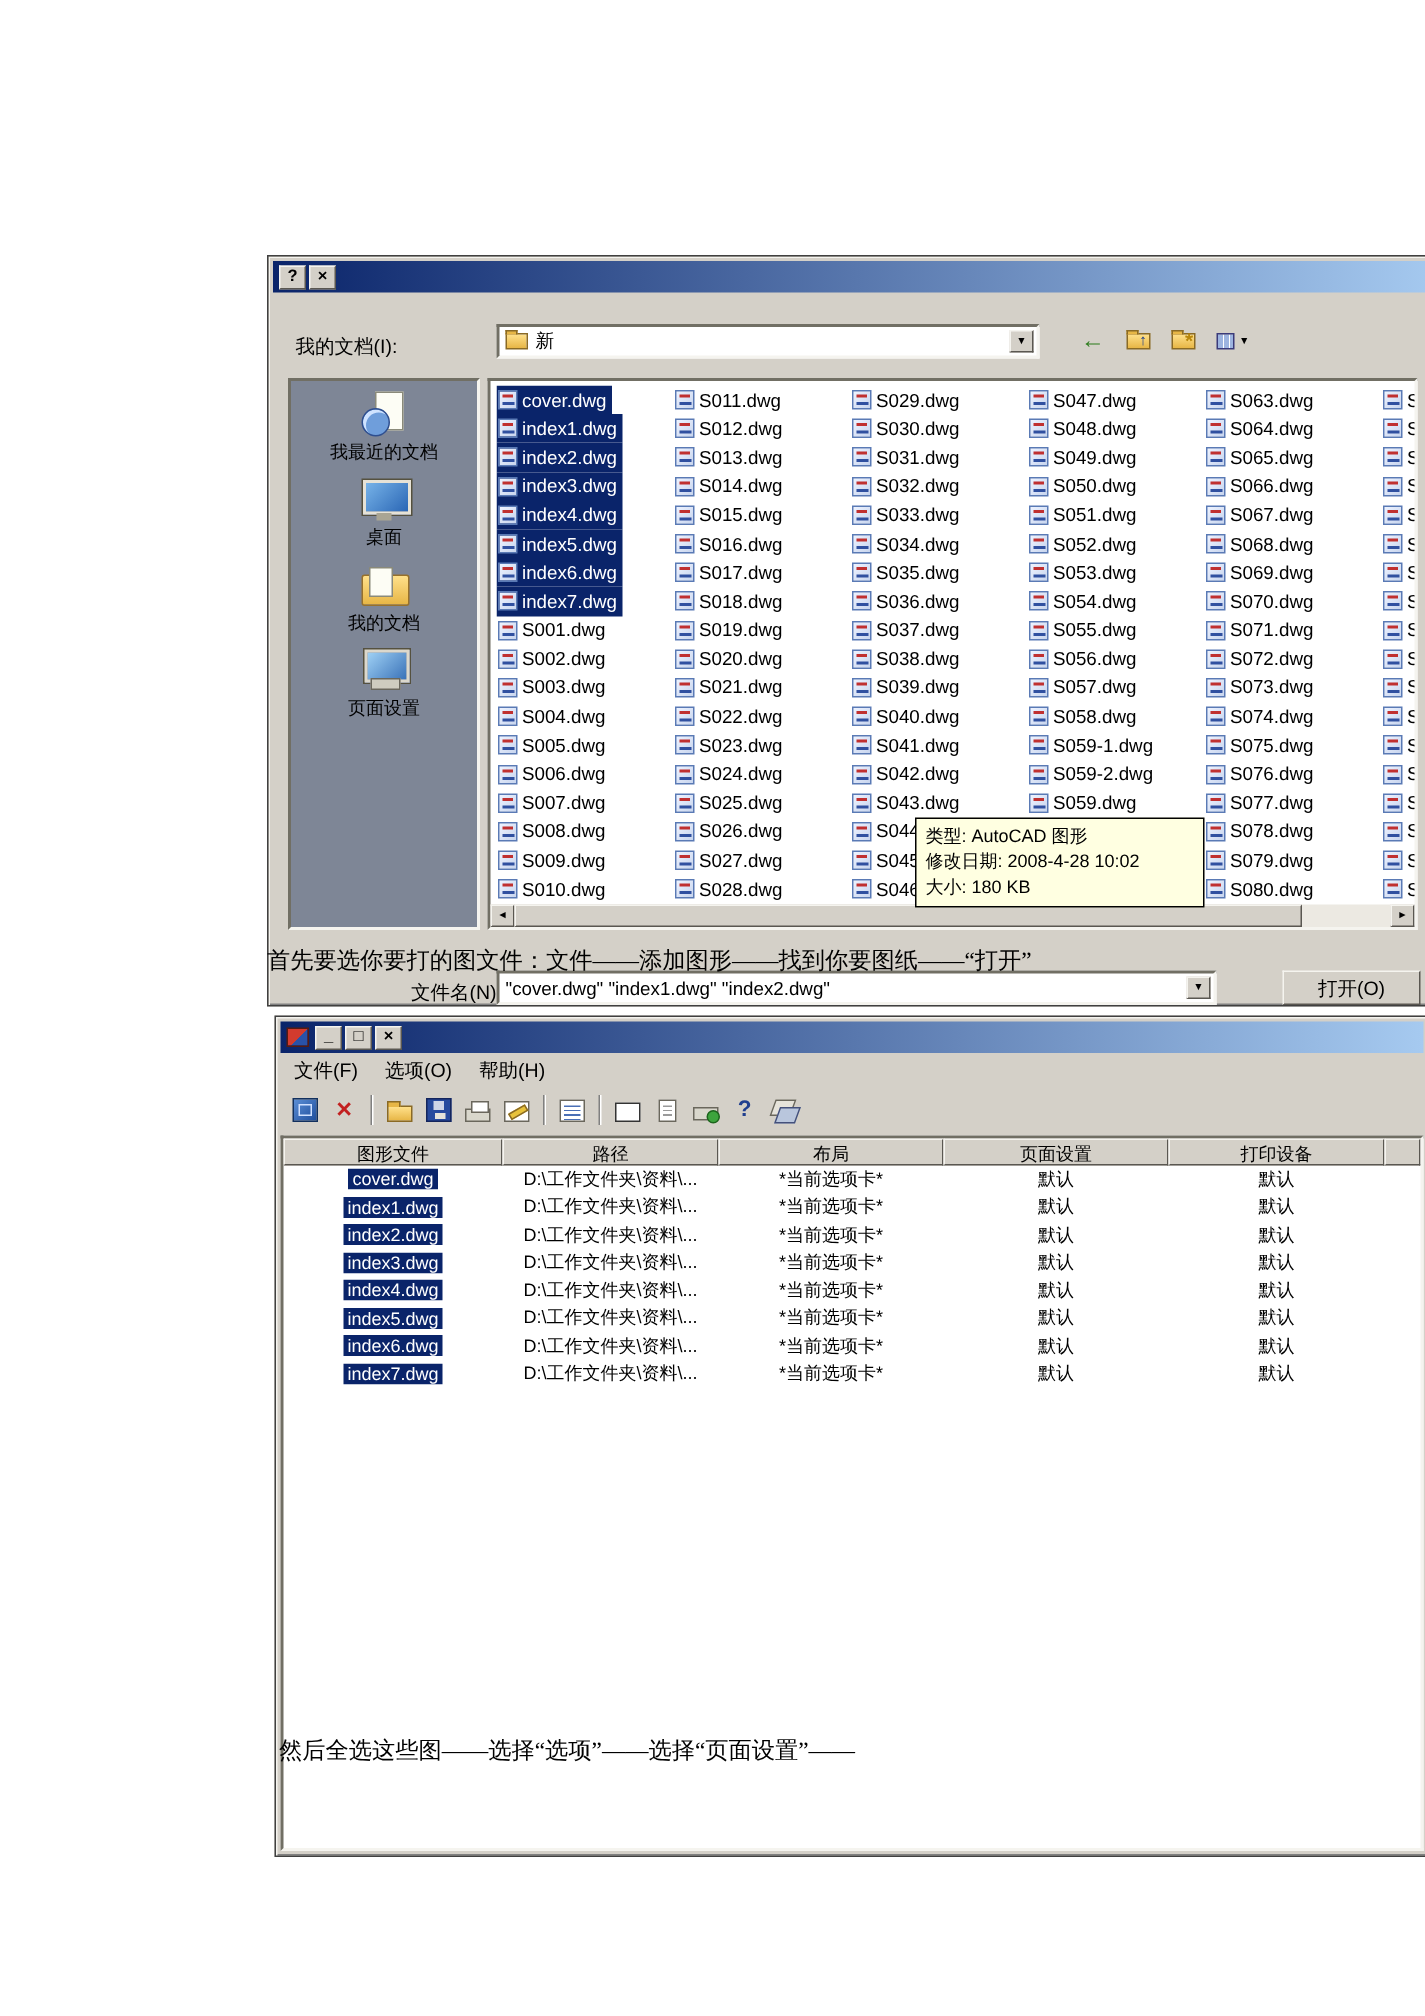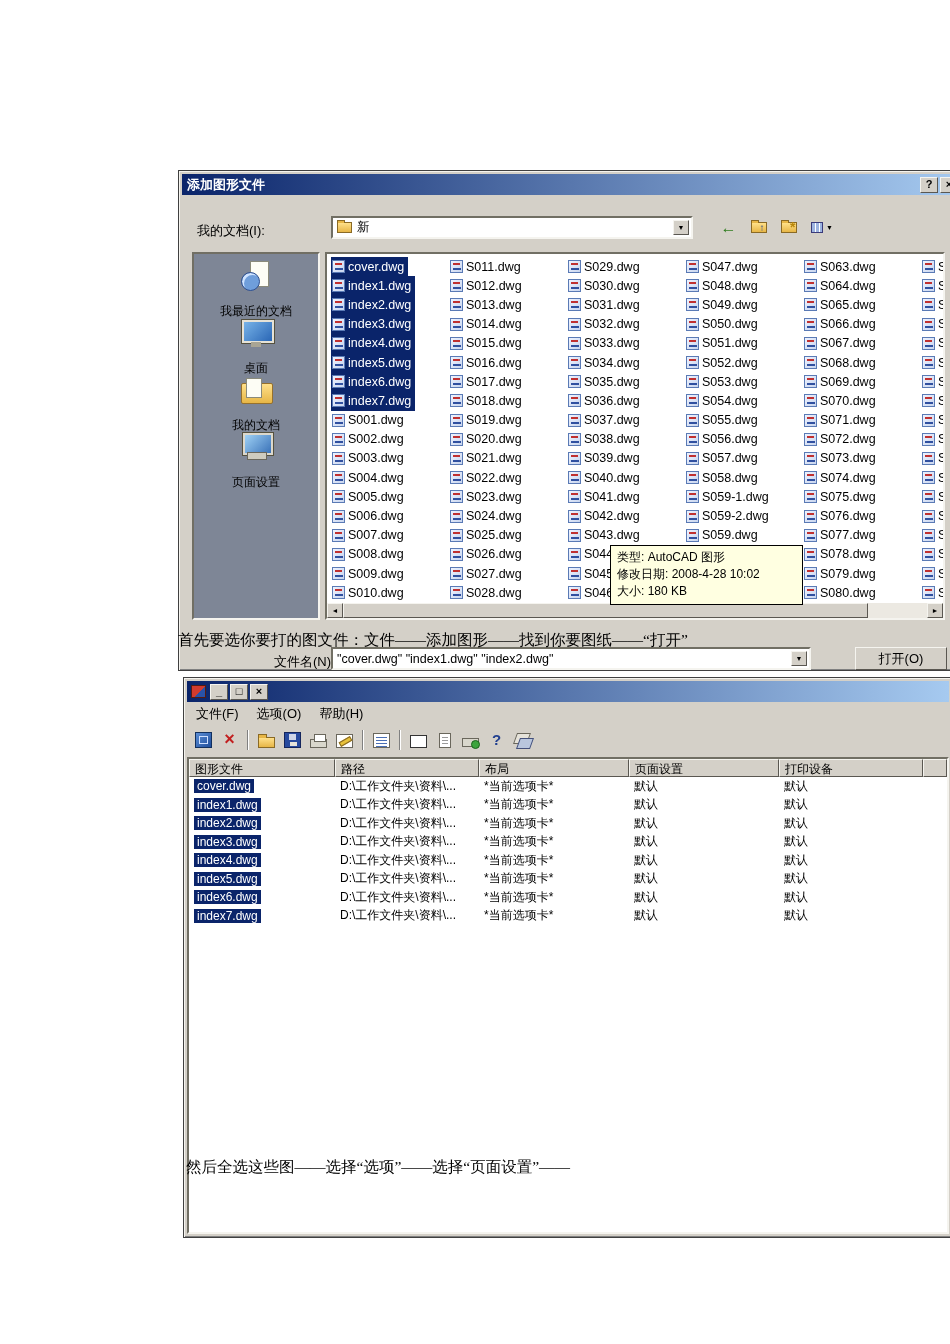--- a/index.html
+++ b/index.html
@@ -32,21 +32,21 @@
 .folder-glyph{width:16px;height:11px;background:linear-gradient(#ffe08a,#e7b646);border:1px solid #8a6a25;position:relative;}
 .folder-glyph::before{content:"";position:absolute;left:-1px;top:-3px;width:6px;height:2px;background:#e7b646;border:1px solid #8a6a25;border-bottom:none;}
 .up-mark{position:absolute;top:-1px;right:1px;font-size:10px;font-weight:bold;color:#1a3c8c;}
 .star-mark{position:absolute;top:-4px;right:0;font-size:14px;font-weight:bold;color:#b8860b;}
 .grid-glyph{width:12px;height:11px;border:1px solid #3a3a7a;background:
  repeating-linear-gradient(to right,#9db4e0 0 3px,#fff 3px 4px);}
 .views-caret{font-size:7px;margin-left:3px;color:#000;}
 
 .places-bar{position:absolute;left:13px;top:81px;width:128px;height:368px;background:#7e8696;border:2px solid;border-color:#716f64 #f5f4ef #f5f4ef #716f64;overflow:hidden;}
 .place-item{height:57px;padding-top:7px;text-align:center;cursor:default;}
-.place-label{font-size:12px;color:#000;margin-top:12px;}
+.place-label{font-size:12px;color:#000;margin-top:2px;}
 .place-icon{width:36px;height:30px;margin:0 auto;position:relative;}
 .recent-documents-icon::before{content:"";position:absolute;right:5px;top:0;width:17px;height:24px;background:#fdfdf5;border:1px solid #8a8a7a;}
 .recent-documents-icon::after{content:"";position:absolute;left:3px;bottom:0;width:17px;height:17px;border-radius:50%;background:#6f9edb;border:1px solid #2f4f8f;box-shadow:inset 2px 2px 0 #cfe3ff;}
 .desktop-icon::before{content:"";position:absolute;left:4px;top:2px;width:28px;height:19px;background:linear-gradient(135deg,#77b3e8,#2a66b5);border:2px solid #e6e2d6;box-shadow:0 0 0 1px #55513f;}
 .desktop-icon::after{content:"";position:absolute;left:13px;bottom:1px;width:10px;height:5px;background:#a9a594;}
 .my-documents-icon::before{content:"";position:absolute;left:3px;top:8px;width:30px;height:19px;background:linear-gradient(#ffe08a,#e7b646);border:1px solid #97712c;border-radius:2px;}
 .my-documents-icon::after{content:"";position:absolute;left:8px;top:3px;width:14px;height:18px;background:#fdfdf5;border:1px solid #8a8a7a;}
 .my-computer-icon::before{content:"";position:absolute;left:5px;top:1px;width:26px;height:18px;background:linear-gradient(135deg,#9fd1f5,#3a72b8);border:2px solid #dcd8cc;box-shadow:0 0 0 1px #55513f;}
 .my-computer-icon::after{content:"";position:absolute;left:9px;bottom:2px;width:18px;height:6px;background:#cfccbf;border:1px solid #6a675c;}
 .network-places-icon::before{content:"";position:absolute;left:9px;top:1px;width:19px;height:19px;border-radius:50%;background:radial-gradient(circle at 35% 35%,#bfe6a8,#3f9e4f 60%,#1f6db0);border:1px solid #1c5a28;}
@@ -95,35 +95,34 @@
 .report-icon::after{content:"";position:absolute;left:2px;top:3px;right:2px;height:10px;background:repeating-linear-gradient(#4a6fb5 0 1px,transparent 1px 3px);}
 .window-icon{background:#fff;border:1px solid #333;height:13px;margin-top:2px;}
 .page-setup-icon{background:#fff;border:1px solid #6a675c;height:15px;width:12px;margin:0 auto;}
 .page-setup-icon::after{content:"";position:absolute;left:2px;top:3px;right:2px;height:9px;background:repeating-linear-gradient(#9a9a9a 0 1px,transparent 1px 3px);}
 .network-plot-icon{background:#d9d7cc;border:1px solid #6a675c;height:9px;margin-top:5px;}
 .network-plot-icon::after{content:"";position:absolute;right:-2px;bottom:-3px;width:7px;height:7px;border-radius:50%;background:#3da43d;border:1px solid #1c641c;}
 .help-icon::after{content:"?";position:absolute;left:0;right:0;top:-1px;text-align:center;font-weight:bold;font-size:15px;color:#203f8f;}
 .layers-icon::before{content:"";position:absolute;left:1px;top:1px;width:12px;height:9px;background:#e6e3da;border:1px solid #6a675c;transform:skewX(-20deg);}
 .layers-icon::after{content:"";position:absolute;left:4px;top:6px;width:12px;height:9px;background:#b9c6dd;border:1px solid #44507a;transform:skewX(-20deg);}
 
-.batch-client{position:absolute;left:3px;right:3px;top:79px;bottom:3px;background:#fff;border:2px solid;border-color:#716f64 #f5f4ef #f5f4ef #716f64;overflow:hidden;}
+.batch-client{position:absolute;left:3px;right:3px;top:79px;bottom:3px;background:#fff;border:2px solid;border-color:#716f64 #f5f4ef #f5f4ef #716f64;overflow:hidden;text-align:center;}
 .table-header{position:absolute;left:0;right:0;top:0;height:18px;display:flex;}
 .th{height:18px;background:#d4d0c8;border:1px solid;border-color:#f5f4ef #5a5751 #5a5751 #f5f4ef;font-size:12px;padding:1px 5px;overflow:hidden;white-space:nowrap;color:#000;}
 .th.fill{flex:1;}
 .table-body{position:absolute;left:0;right:0;top:18px;}
 .trow{display:flex;height:18.5px;align-items:center;font-size:12px;color:#000;}
 .td{padding:0 5px;white-space:nowrap;overflow:hidden;flex:0 0 auto;}
 .fname{background:#0a246a;color:#fff;padding:0 3px;}
 </style>
 </head>
 <body>
 
 <div class="win" id="open-dialog">
   <div class="titlebar">
-    <span class="t-title">添加图形文件</span>
     <span class="cap-btn">?</span>
     <span class="cap-btn">×</span>
   </div>
 
   <div class="lookin-label">我的文档(I):</div>
 
   <div class="combo" id="lookin-combo">
     <span class="mini-folder"></span>
     <span>新</span>
     <span class="combo-arrow btnish">▼</span>

